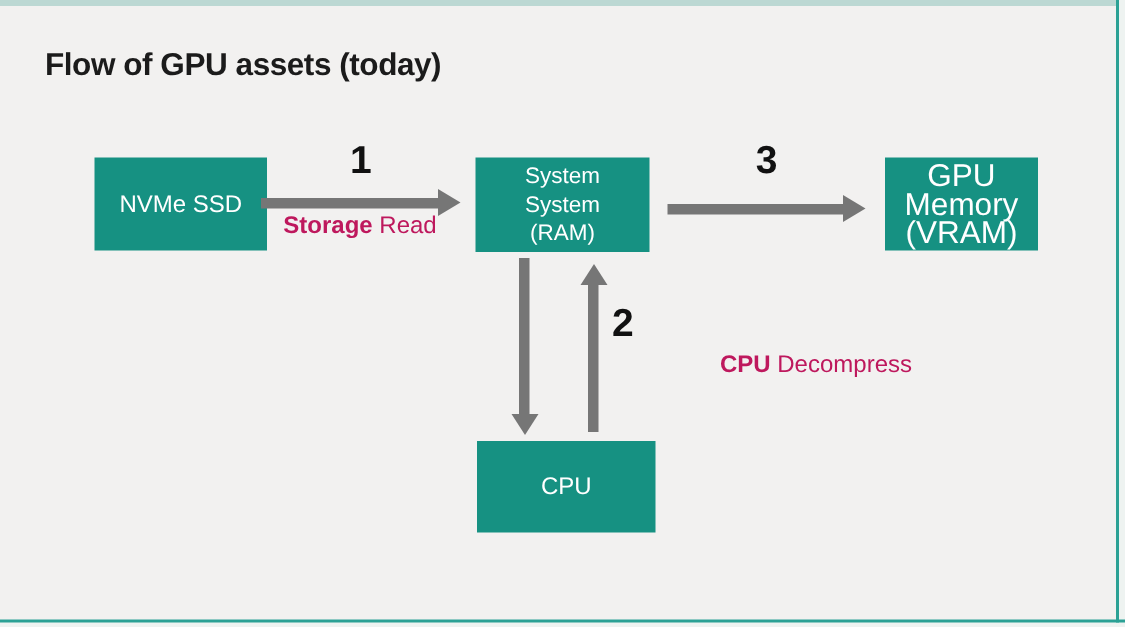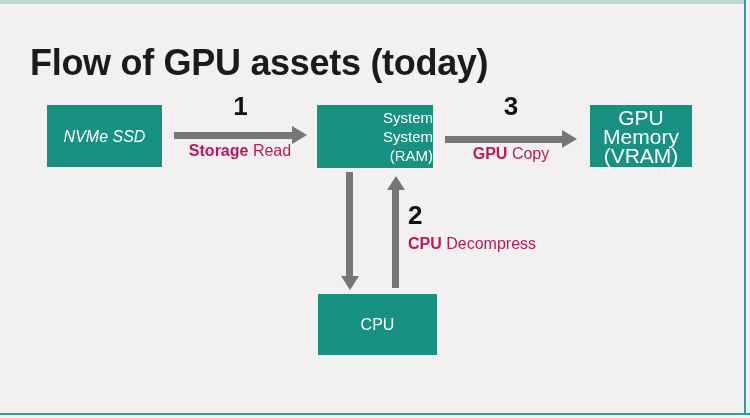--- a/index.html
+++ b/index.html
@@ -14,36 +14,36 @@
   }
   
   .top-strip { position: absolute; left: 0; top: 0; width: 750px; height: 4px; background: #bcd8d3; }
   .right-border { position: absolute; right: 4px; top: 0; width: 2px; height: 418px; background: #2ba195; }
   .right-gutter { position: absolute; right: 0; top: 0; width: 4px; height: 418px; background: #eef3f1; }
   .bottom-border { position: absolute; left: 0; bottom: 3px; width: 750px; height: 2px; background: #2ba195; }
   .bottom-gutter { position: absolute; left: 0; bottom: 0; width: 750px; height: 3px; background: #eef3f1; }
 
   .title {
     position: absolute; left: 30px; top: 18px;
-    font-size: 36px; font-weight: 700; color: #1b1b1b;
+    font-size: 21px; font-weight: 700; color: #1b1b1b;
     letter-spacing: -0.3px;
   }
 
   .node {
     position: absolute;
     background: #169182;
     color: #ffffff;
     display: flex; flex-direction: column;
     align-items: center; justify-content: center;
     text-align: center;
     font-size: 16px;
     line-height: 19px;
   }
-  .node-nvme  { left: 47px;  top: 105px; width: 115px; height: 62px; font-style: italic; }
-  .node-ram   { left: 317px; top: 105px; width: 116px; height: 63px; font-size: 15px; align-items: flex-end; }
+  .node-nvme  { left: 63px;  top: 105px; width: 115px; height: 62px; }
+  .node-ram   { left: 317px; top: 105px; width: 116px; height: 63px; font-size: 15px; }
   .node-vram  { left: 590px; top: 105px; width: 102px; height: 62px; font-size: 21px; }
   .node-cpu   { left: 318px; top: 294px; width: 119px; height: 61px; }
 
   
   .arrow { position: absolute; }
   .arrow .shaft { position: absolute; background: #767676; }
   .arrow .head  { position: absolute; width: 0; height: 0; }
 
   .arrow-1 { left: 174px; top: 126px; width: 133px; height: 18px; }
   .arrow-3 { left: 445px; top: 130px; width: 132px; height: 18px; }
@@ -85,21 +85,21 @@
   .step-label {
     position: absolute;
     font-size: 16px; color: #be185d;
     text-align: center;
     white-space: nowrap;
   }
   .step-label b { font-weight: 700; }
   .label-storage { left: 140px; top: 142px; width: 200px; }
   .note-storage  { left: 140px; top: 161px; width: 200px; font-size: 16px; }
   .label-gpucopy { left: 445px; top: 145px; width: 132px; }
-  .label-decomp  { left: 408px; top: 235px; width: 200px; text-align: left; }
+  .label-decomp  { left: 408px; top: 235px; width: 200px; text-align: right; }
 </style>
 </head>
 <body>
 
 <div class="slide">
 
   <div class="top-strip"></div>
 
   <h1 class="title">Flow of GPU assets (today)</h1>
 
@@ -127,21 +127,20 @@
     <div class="head"></div>
   </div>
   <div class="step-number num-1">1</div>
   <div class="step-label label-storage"><b>Storage</b> <span>Read</span></div>
 
   <div class="arrow arrow-h arrow-3">
     <div class="shaft"></div>
     <div class="head"></div>
   </div>
   <div class="step-number num-3">3</div>
-  <div class="step-label label-gpucopy"><b>GPU</b> <span>Copy</span></div>
 
   <div class="arrow arrow-down">
     <div class="shaft"></div>
     <div class="head"></div>
   </div>
   <div class="arrow arrow-up">
     <div class="shaft"></div>
     <div class="head"></div>
   </div>
   <div class="step-number num-2">2</div>

